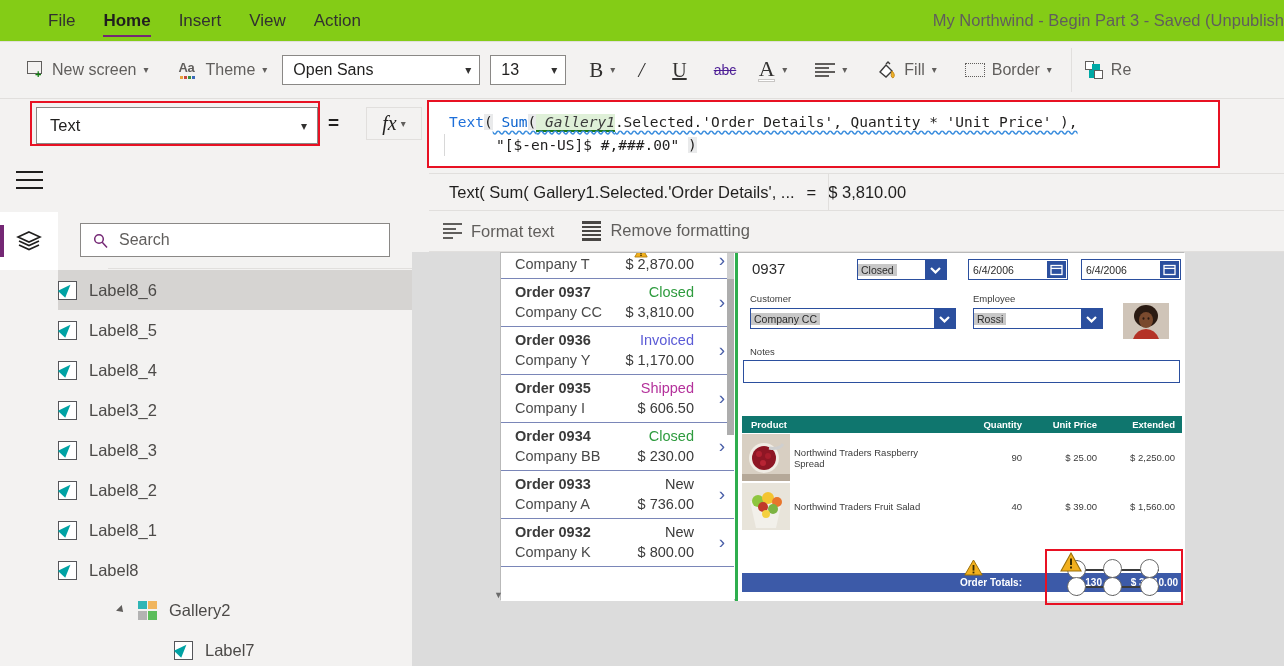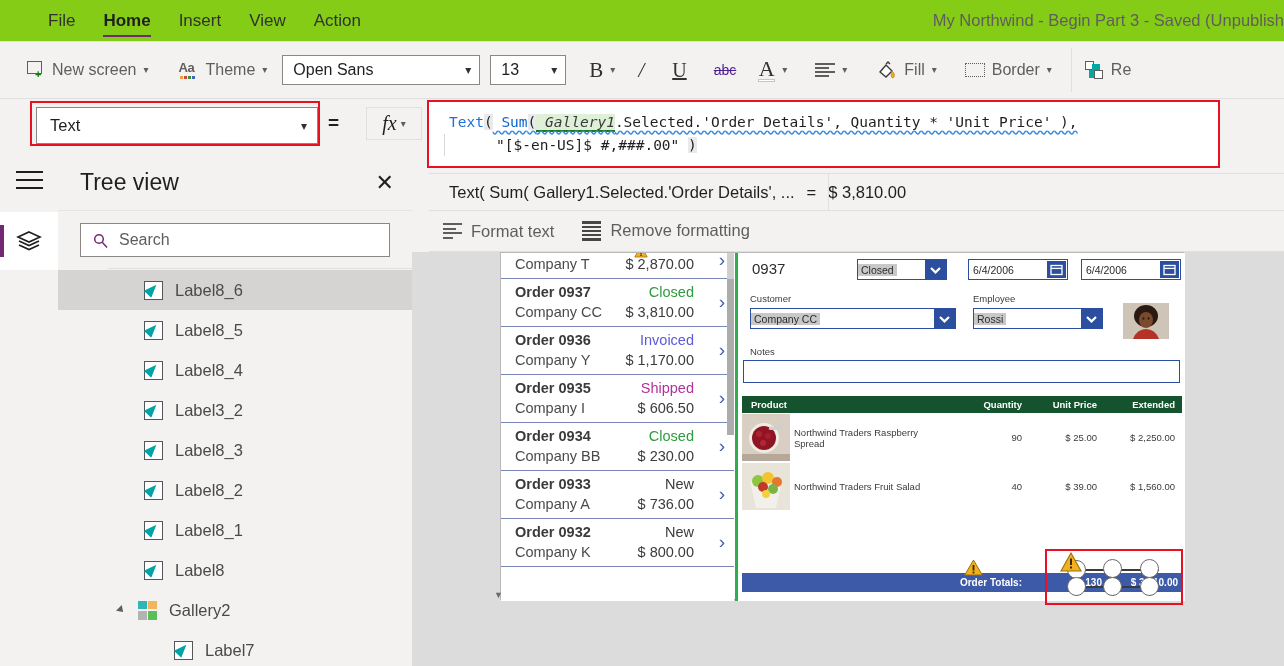--- a/index.html
+++ b/index.html
@@ -161,21 +161,21 @@
   .searchrow { position:absolute; left:0; top:57px; width:354px; height:56px; background:#f3f2f1; padding:11px 22px 0 22px; }
   .searchbox {
     width:310px; height:34px; background:#fff; border:1px solid #8a8886;
     display:flex; align-items:center; gap:11px; padding:0 12px; cursor:text;
   }
   .mag { width:15px; height:15px; position:relative; flex:none; }
   .search-ph { font-size:16px; color:#605e5c; }
   .tree-divider { position:absolute; left:50px; top:113px; width:304px; height:1px; background:#e1dfdd; }
 
   .treelist { position:absolute; left:0; top:115px; width:354px; height:396px; overflow:hidden; }
-  .trow { height:40px; display:flex; align-items:center; padding-left:86px; gap:12px; cursor:pointer; }
+  .trow { height:40px; display:flex; align-items:center; gap:12px; cursor:pointer; }
   .trow.sel { background:#d6d4d2; }
   .trow.child { padding-left:116px; }
   .trow.group { padding-left:60px; }
   .trow .nm { font-size:16.5px; color:#4c4a48; white-space:nowrap; }
   .lbl-icon { width:19px; height:19px; position:relative; flex:none; }
   .lbl-icon .box { position:absolute; inset:0; border:1.5px solid #55565a; background:#fff; }
   .lbl-icon .pen { position:absolute; left:3px; top:2.5px; width:0; height:0;
      border-left:5px solid transparent; border-right:5px solid transparent; border-bottom:13px solid #00a2a4;
      transform:rotate(43deg); }
   .gal-icon { width:19px; height:19px; display:grid; grid-template-columns:1fr 1fr; grid-template-rows:1fr 1fr; gap:1.5px; flex:none; }
@@ -216,21 +216,21 @@
   .ctl .val { font-size:10.5px; color:#2b2b2b; padding-left:4px; white-space:nowrap; }
   .ctl .val.hl { background:#c8c8c8; padding:0 3px; }
   .ctl .dd { width:21px; height:19px; background:#2b4f9e; display:flex; align-items:center; justify-content:center; flex:none; }
   .ctl .dd svg { display:block; }
   .ctl .cal { width:19px; height:17px; background:#2b4f9e; margin-right:1px; display:flex; align-items:center; justify-content:center; flex:none; }
   .d-lbl { position:absolute; font-size:9.5px; color:#3b3b3b; }
   .avatar { position:absolute; left:388px; top:50px; width:46px; height:36px; overflow:hidden; background:#d9cfc6; }
 
   
   .ptable { position:absolute; left:7px; top:143px; width:440px; }
-  .pthead { height:17px; background:#14532d; display:flex; align-items:center; color:#fff; font-size:9.5px; font-weight:bold; }
+  .pthead { height:17px; background:#0f766e; display:flex; align-items:center; color:#fff; font-size:9.5px; font-weight:bold;margin-top:20px; }
   .pth-prod { width:200px; padding-left:9px; }
   .pth-qty { width:80px; text-align:right; }
   .pth-up  { width:75px; text-align:right; }
   .pth-ext { width:78px; text-align:right; }
   .ptrow { height:49px; display:flex; align-items:center; font-size:9.5px; color:#3b3b3b; background:#fff; }
   .ptrow .thumb { width:48px; height:47px; flex:none; overflow:hidden; }
   .ptrow .pname { width:152px; padding-left:4px; }
   .ptrow .qty { width:80px; text-align:right; }
   .ptrow .up  { width:75px; text-align:right; }
   .ptrow .ext { width:78px; text-align:right; }
@@ -421,24 +421,20 @@
         <svg width="26" height="22" viewBox="0 0 26 22">
           <path d="M13 2 L24 7 L13 12 L2 7 Z" fill="none" stroke="#201f1e" stroke-width="1.6"></path>
           <path d="M3 11 L13 15.6 L23 11" fill="none" stroke="#201f1e" stroke-width="1.6"></path>
           <path d="M3 15 L13 19.6 L23 15" fill="none" stroke="#201f1e" stroke-width="1.6"></path>
         </svg>
       </span>
     </div>
   </div>
 
   <div class="treepanel">
-    <div class="tree-hd">
-      <span class="t">Tree view</span>
-      <span class="xbtn">✕</span>
-    </div>
     <div class="searchrow">
       <div class="searchbox">
         <span class="mag">
           <svg width="15" height="15" viewBox="0 0 15 15">
             <circle cx="6" cy="6" r="4.3" fill="none" stroke="#742774" stroke-width="1.5"></circle>
             <line x1="9.2" y1="9.2" x2="14" y2="14.4" stroke="#742774" stroke-width="1.5"></line>
           </svg>
         </span>
         <span class="search-ph">Search</span>
       </div>

